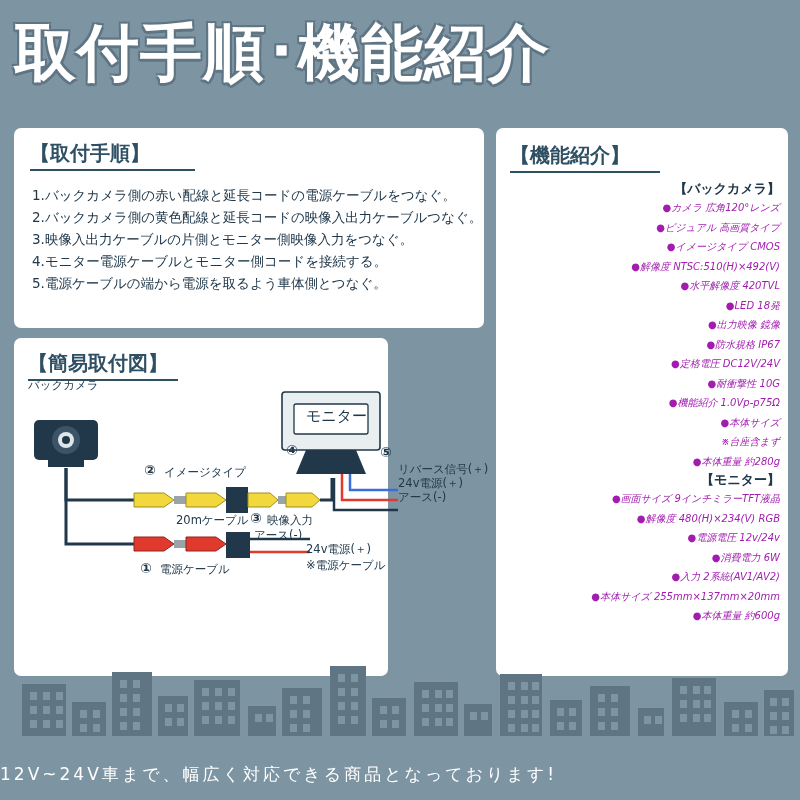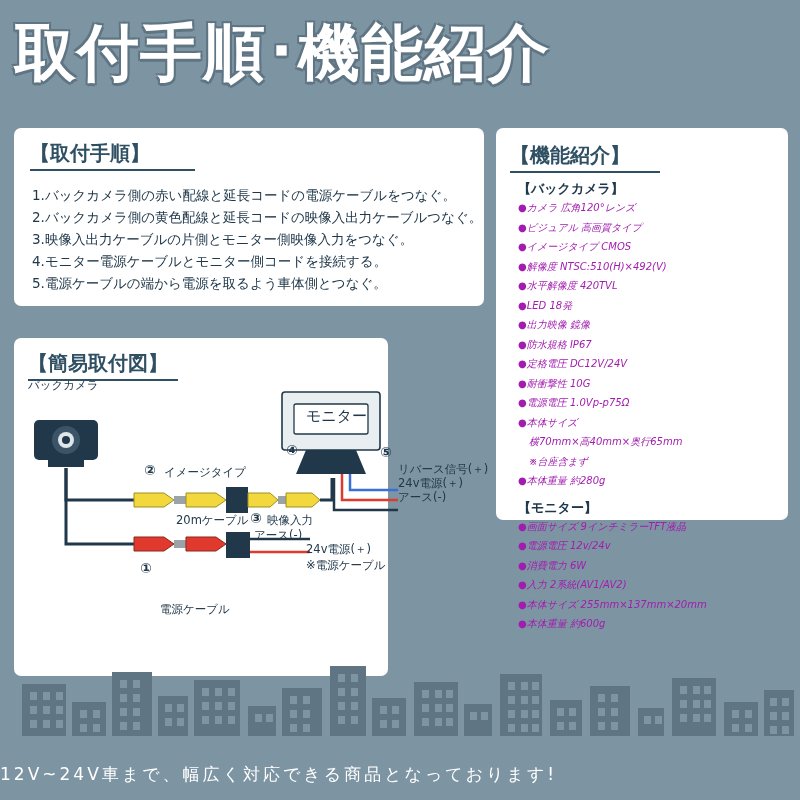--- a/index.html
+++ b/index.html
@@ -46,37 +46,37 @@
     letter-spacing:0px;
   }
   .panel-title-ul {
     display:block;
     border-bottom:2px solid #2f4f63;
     width:165px;
     margin-top:2px;
   }
 
   
-  #steps-panel { left:14px; top:128px; width:470px; height:178px; }
+  #steps-panel { left:14px; top:128px; width:470px; height:200px; }
   .steps-list {
     position:absolute; left:18px; top:56px; right:10px;
     font-size:13.5px; line-height:22px; color:#20384a;
   }
   .steps-list div { white-space:nowrap; }
 
   
-  #features-panel { left:496px; top:128px; width:292px; height:392px; }
+  #features-panel { left:496px; top:128px; width:292px; height:548px; }
   .feat-head { position:absolute; left:14px; top:14px; }
   .feat-sub {
     font-size:13px; color:#20384a; font-weight:bold;
-    margin-top:8px;
+    margin-top:0;
   }
   .feat-list { font-size:10px; line-height:19.5px; color:#a21caf;font-style:italic; }
   .feat-list div { white-space:nowrap; }
-  .feat-body { position:absolute; left:22px; top:52px; right:8px; }
+  .feat-body { position:absolute; left:14px; top:52px; right:8px;text-align:right; }
   .indent { padding-left:11px; }
 
   
   #diagram-panel { left:14px; top:338px; width:374px; height:338px; }
   .diagram-head { position:absolute; left:14px; top:12px; }
   .diagram-area { position:absolute; left:0; top:44px; width:470px; height:294px; }
 
   .lbl { position:absolute; font-size:11.5px; color:#20384a; white-space:nowrap; }
   .lbl-b { font-weight:bold; }
 
@@ -121,29 +121,29 @@
         <div>●カメラ 広角120°レンズ</div>
         <div>●ビジュアル 高画質タイプ</div>
         <div>●イメージタイプ CMOS</div>
         <div>●解像度 NTSC:510(H)×492(V)</div>
         <div>●水平解像度 420TVL</div>
         <div>●LED 18発</div>
         <div>●出力映像 鏡像</div>
         <div>●防水規格 IP67</div>
         <div>●定格電圧 DC12V/24V</div>
         <div>●耐衝撃性 10G</div>
-        <div>●電源電圧 1.0Vp-p75Ω</div>
+        <div>●機能紹介 1.0Vp-p75Ω</div>
         <div>●本体サイズ</div>
-        <div class="indent">横70mm×高40mm×奥行65mm</div>
         <div class="indent">※台座含まず</div>
         <div>●本体重量 約280g</div>
       </div>
       <div class="feat-sub">【モニター】</div>
       <div class="feat-list">
         <div>●画面サイズ 9インチミラーTFT液晶</div>
+        <div>●解像度 480(H)×234(V)  RGB</div>
         <div>●電源電圧 12v/24v</div>
         <div>●消費電力 6W</div>
         <div>●入力 2系統(AV1/AV2)</div>
         <div>●本体サイズ 255mm×137mm×20mm</div>
         <div>●本体重量 約600g</div>
       </div>
     </div>
   </div>
 
   <div class="panel" id="diagram-panel">
@@ -191,21 +191,21 @@
 
       
       <div class="lbl" style="left:14px; top:-4px;">バックカメラ</div>
       <div class="lbl" style="left:292px; top:25px; font-size:15px;">モニター</div>
       <div class="lbl" style="left:150px; top:83px;">イメージタイプ</div>
       <div class="lbl" style="left:162px; top:131px;">20mケーブル</div>
       <div class="lbl" style="left:253px; top:131px;">映像入力</div>
       <div class="lbl" style="left:240px; top:146px;">アース(-)</div>
       <div class="lbl" style="left:292px; top:160px;">24v電源(＋)</div>
       <div class="lbl" style="left:292px; top:176px;">※電源ケーブル</div>
-      <div class="lbl" style="left:146px; top:180px;margin-top:40px;">電源ケーブル</div>
+      <div class="lbl" style="left:146px; top:180px;">電源ケーブル</div>
       <div class="lbl" style="left:384px; top:80px;">リバース信号(＋)</div>
       <div class="lbl" style="left:384px; top:94px;">24v電源(＋)</div>
       <div class="lbl" style="left:384px; top:108px;">アース(-)</div>
 
       
       <div class="lbl lbl-b" style="left:126px; top:178px; font-size:14px;">①</div>
       <div class="lbl lbl-b" style="left:130px; top:80px; font-size:14px;">②</div>
       <div class="lbl lbl-b" style="left:236px; top:128px; font-size:14px;">③</div>
       <div class="lbl lbl-b" style="left:272px; top:60px; font-size:14px;">④</div>
       <div class="lbl lbl-b" style="left:366px; top:62px; font-size:14px;">⑤</div>

